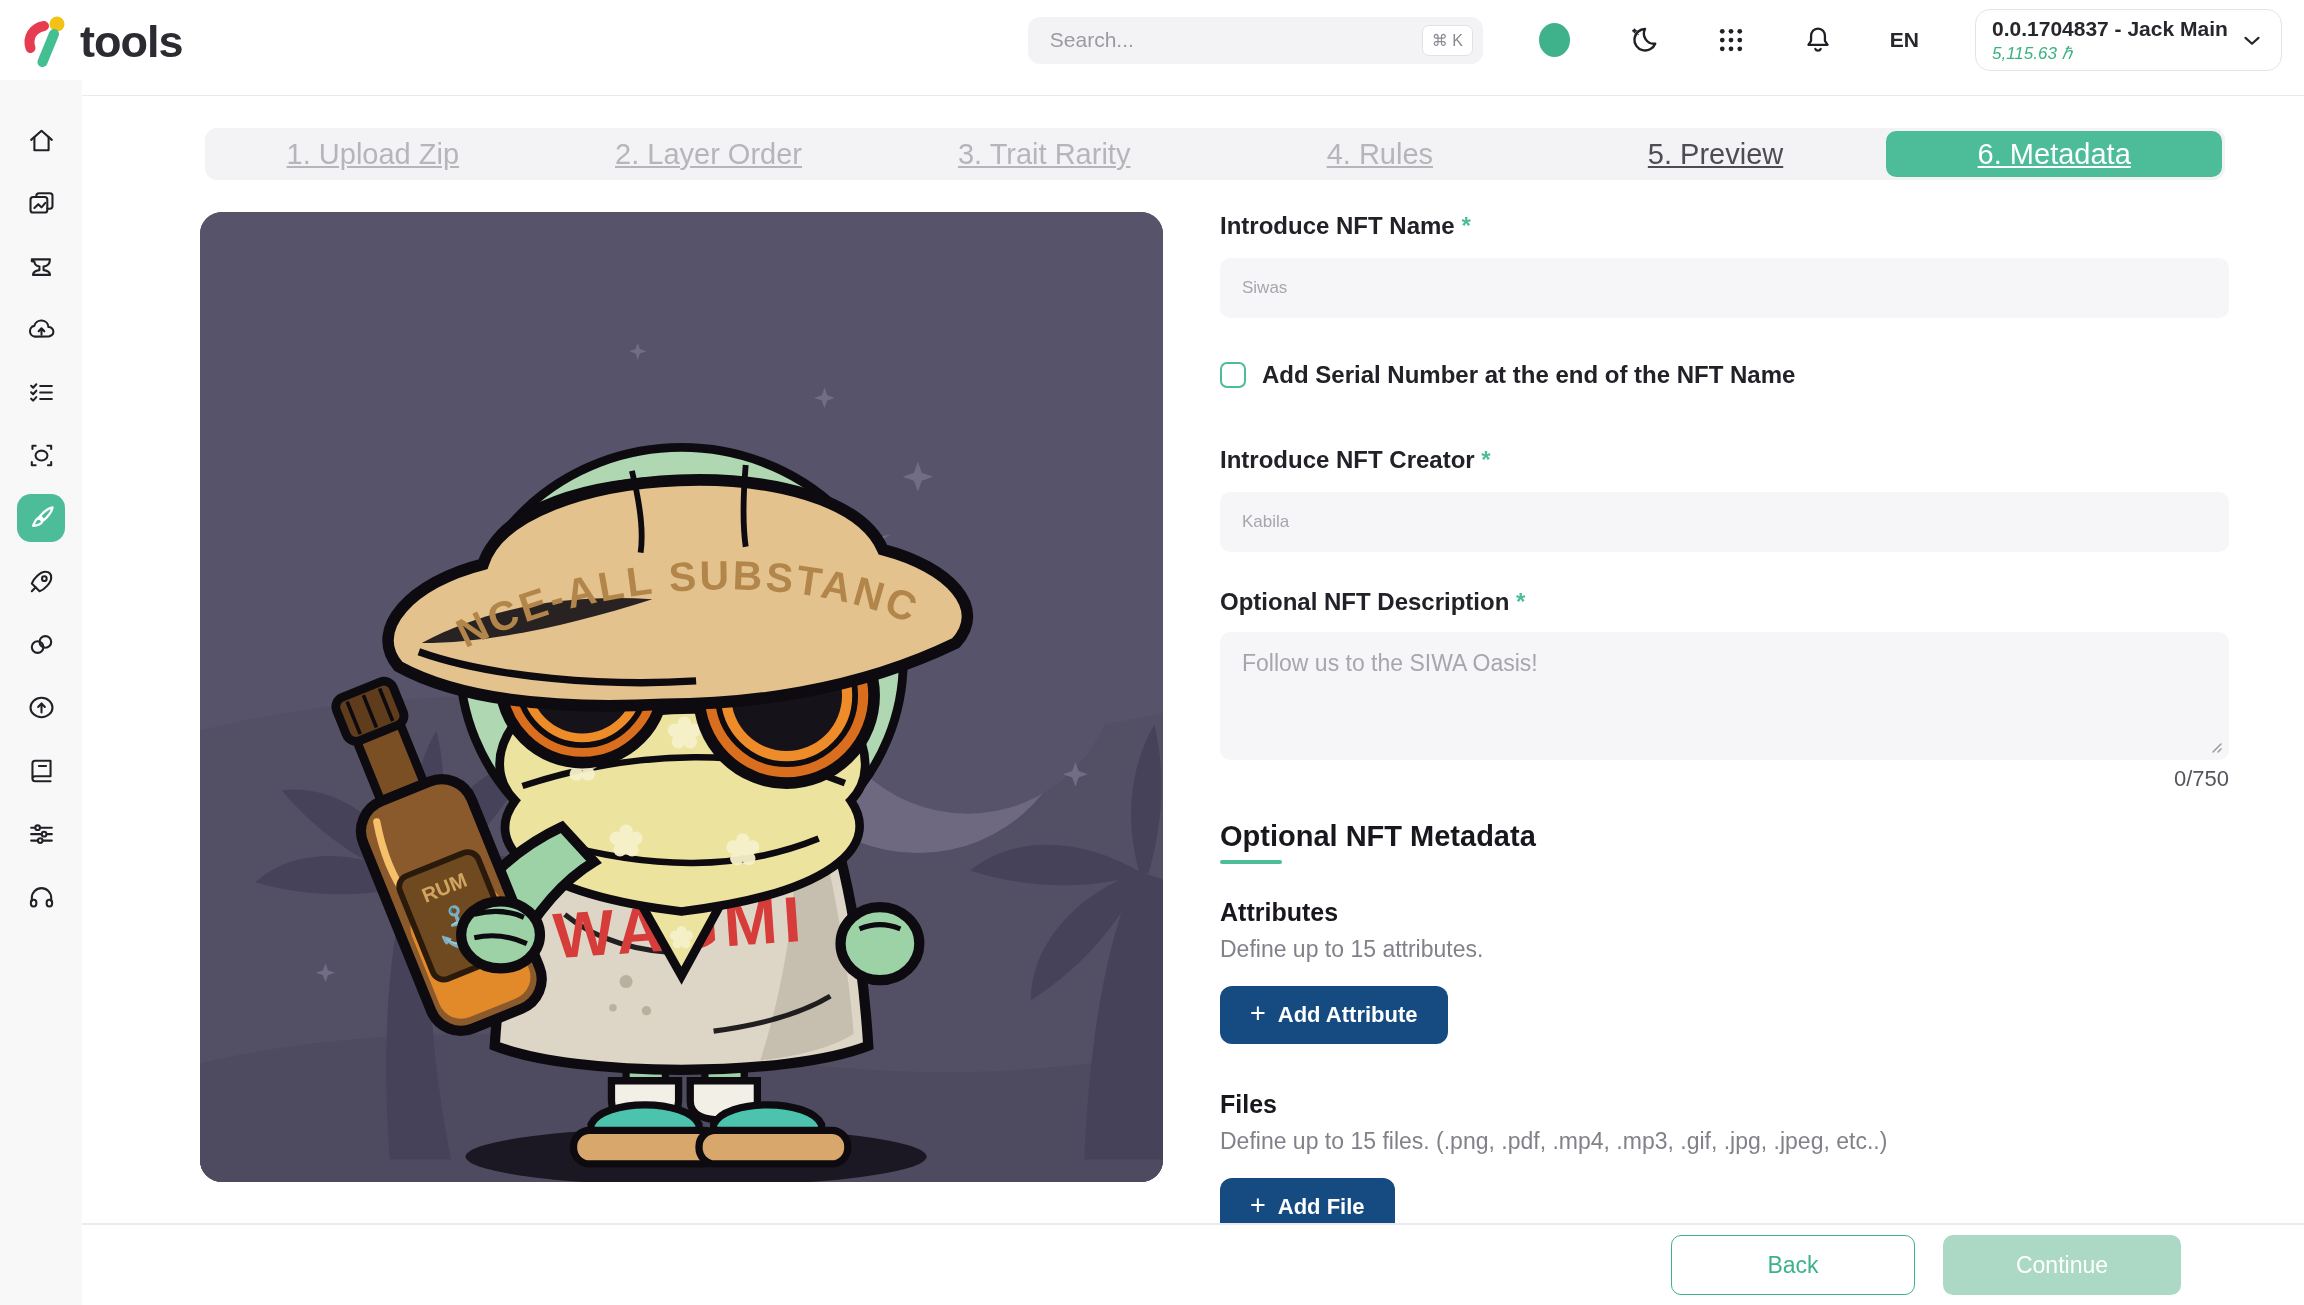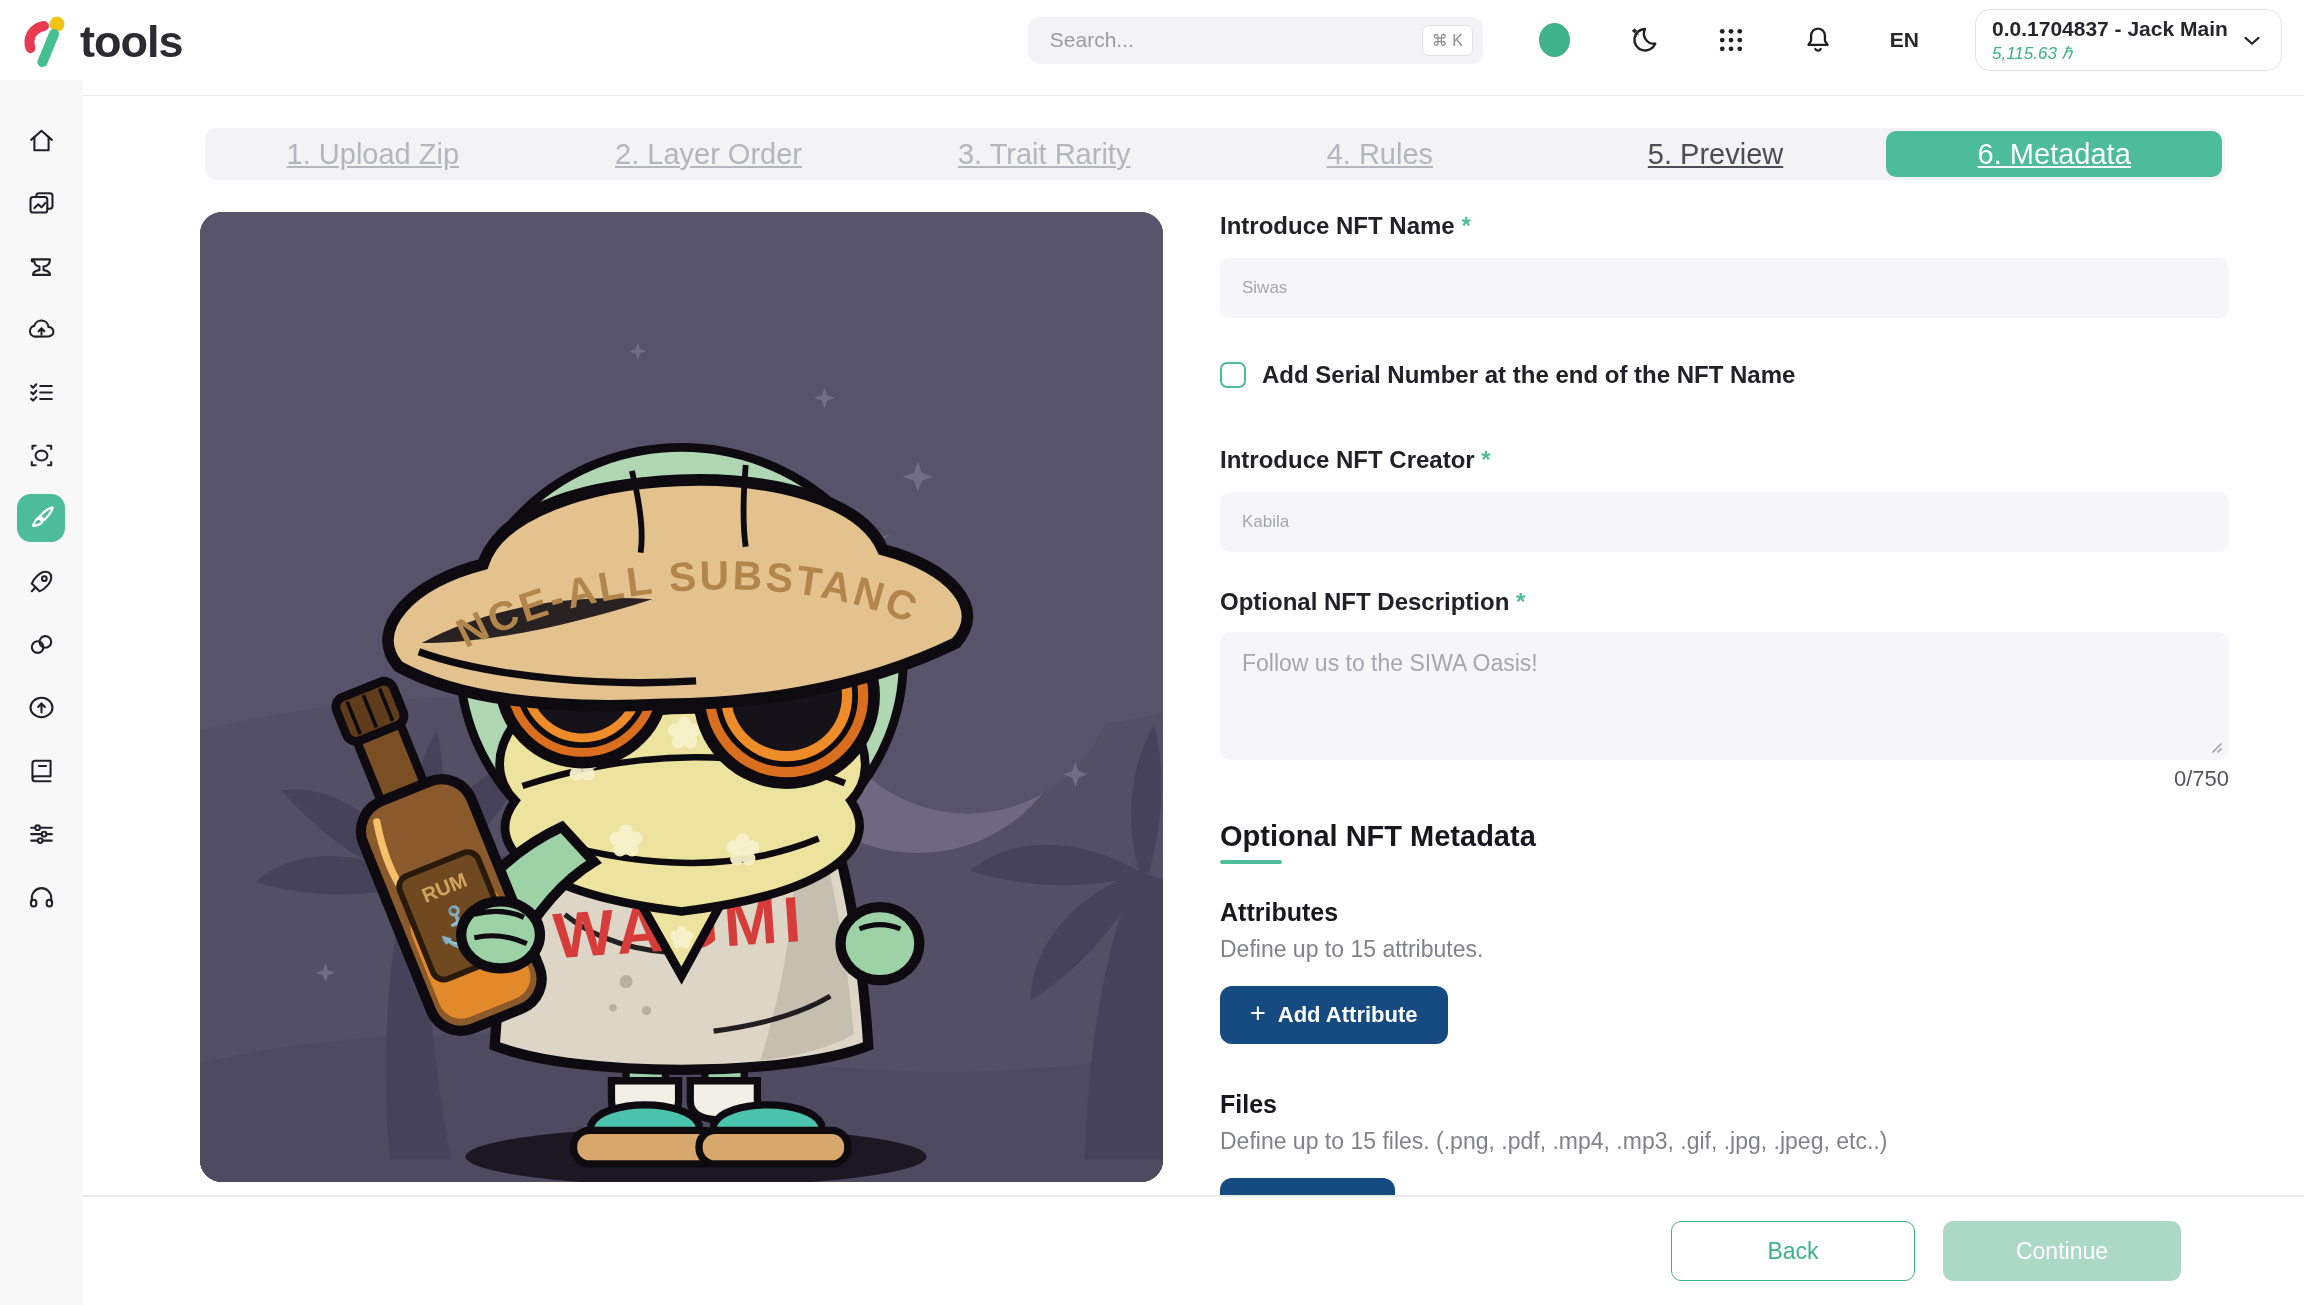--- a/index.html
+++ b/index.html
@@ -81,21 +81,21 @@
   .green-underline { width:62px; height:4px; border-radius:2px; background:#4cbd98; margin-top:6px; }
   .sub-title { margin-top:34px; font-size:25px; font-weight:700; color:#17171d; height:30px; }
   .hint { margin-top:8px; font-size:23px; color:#81818a; height:28px; }
   .navy-btn { margin-top:22px; height:58px; padding:0 30px; background:#164b82; color:#fff;
               border:none; border-radius:12px; font-size:22px; font-weight:600;
               font-family:inherit; display:inline-flex; align-items:center; gap:12px; cursor:pointer; }
   .navy-btn .plus { font-size:27px; font-weight:400; margin-top:-3px; }
   .mt46 { margin-top:46px; }
 
   
-  .footer { position:absolute; left:82px; right:0; bottom:0; height:110px; background:#fff;
+  .footer { position:absolute; left:82px; right:0; bottom:0; height:82px; background:#fff;
             border-top:2px solid #ebebee; z-index:10; display:flex; align-items:center;
             justify-content:flex-end; padding-right:123px; gap:28px; }
   .back-btn { width:244px; height:60px; background:#fff; border:1.5px solid #3eb28d;
               color:#3eb28d; border-radius:10px; font-size:23px; font-family:inherit; cursor:pointer; }
   .continue-btn { width:238px; height:60px; background:#abd9c6; border:none; color:#fff;
                   border-radius:10px; font-size:23px; font-family:inherit; cursor:default; }
 </style>
 </head>
 <body>
 

